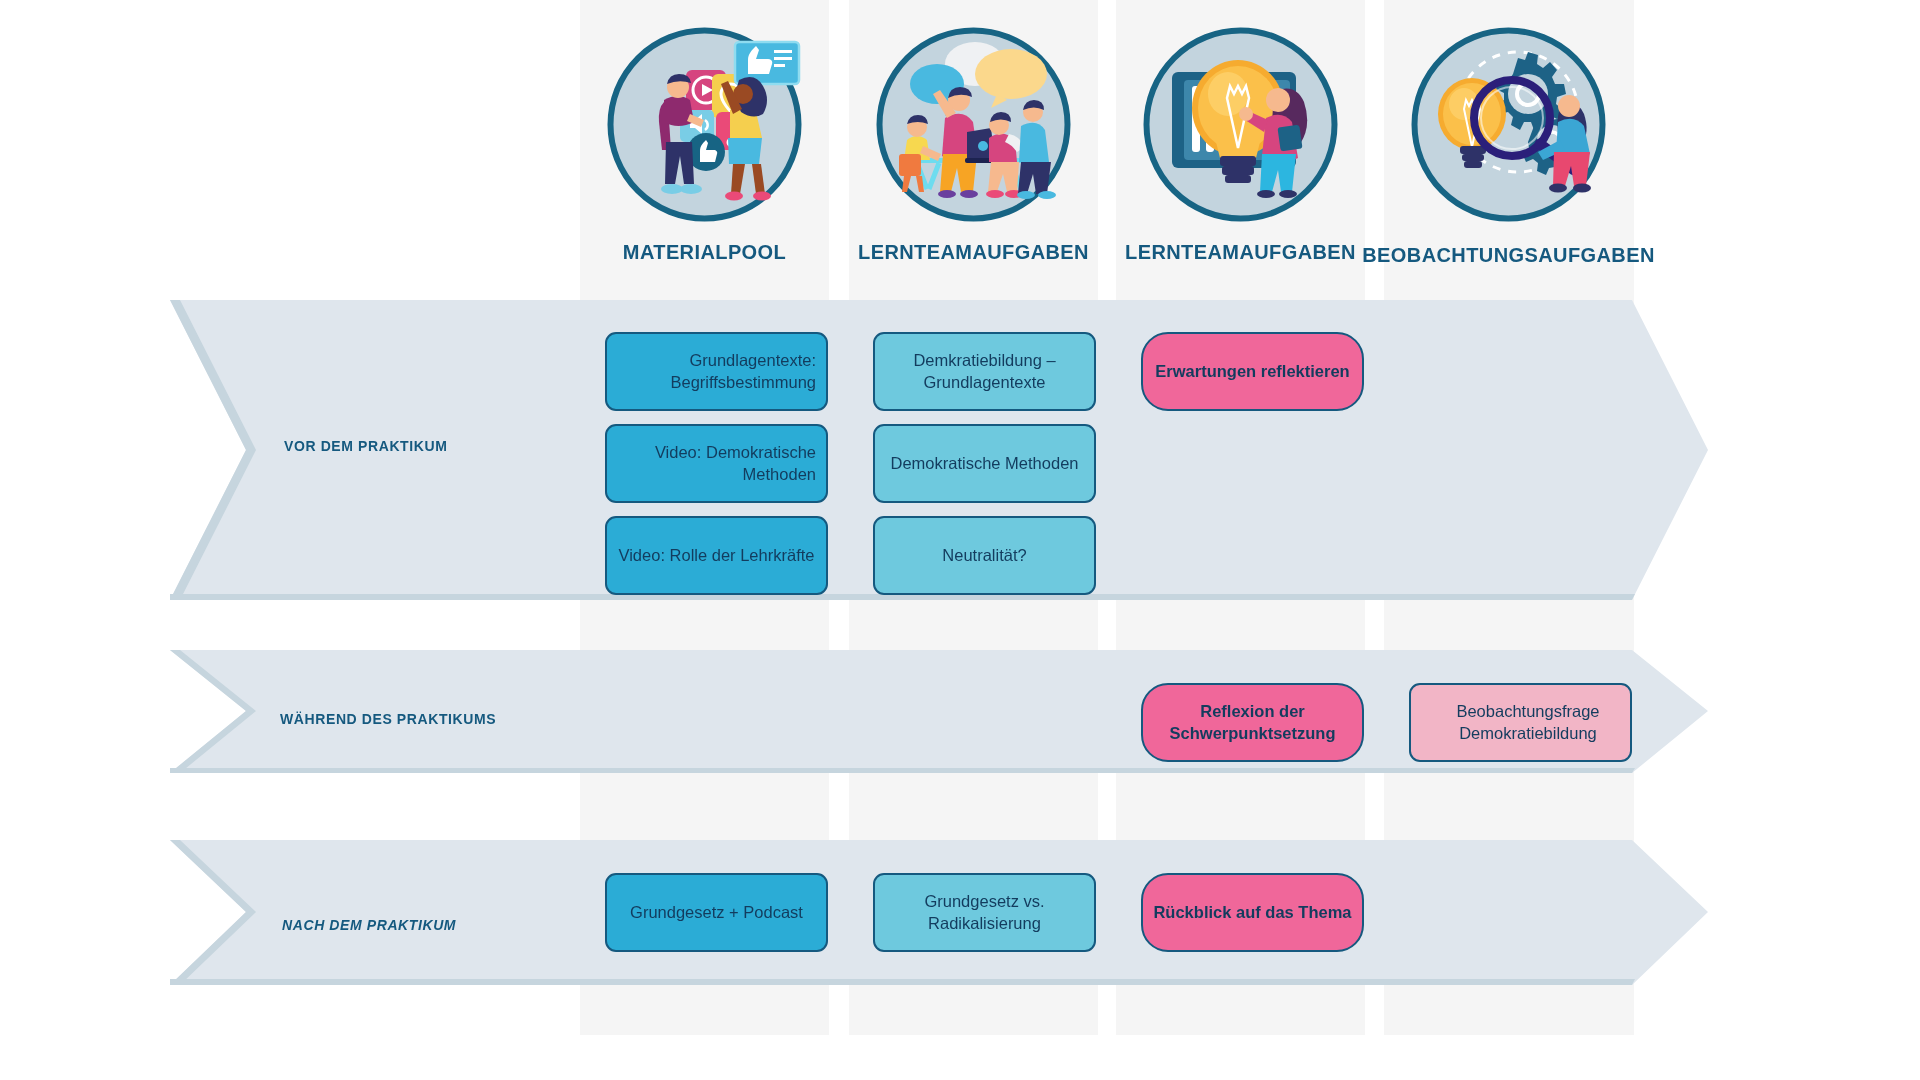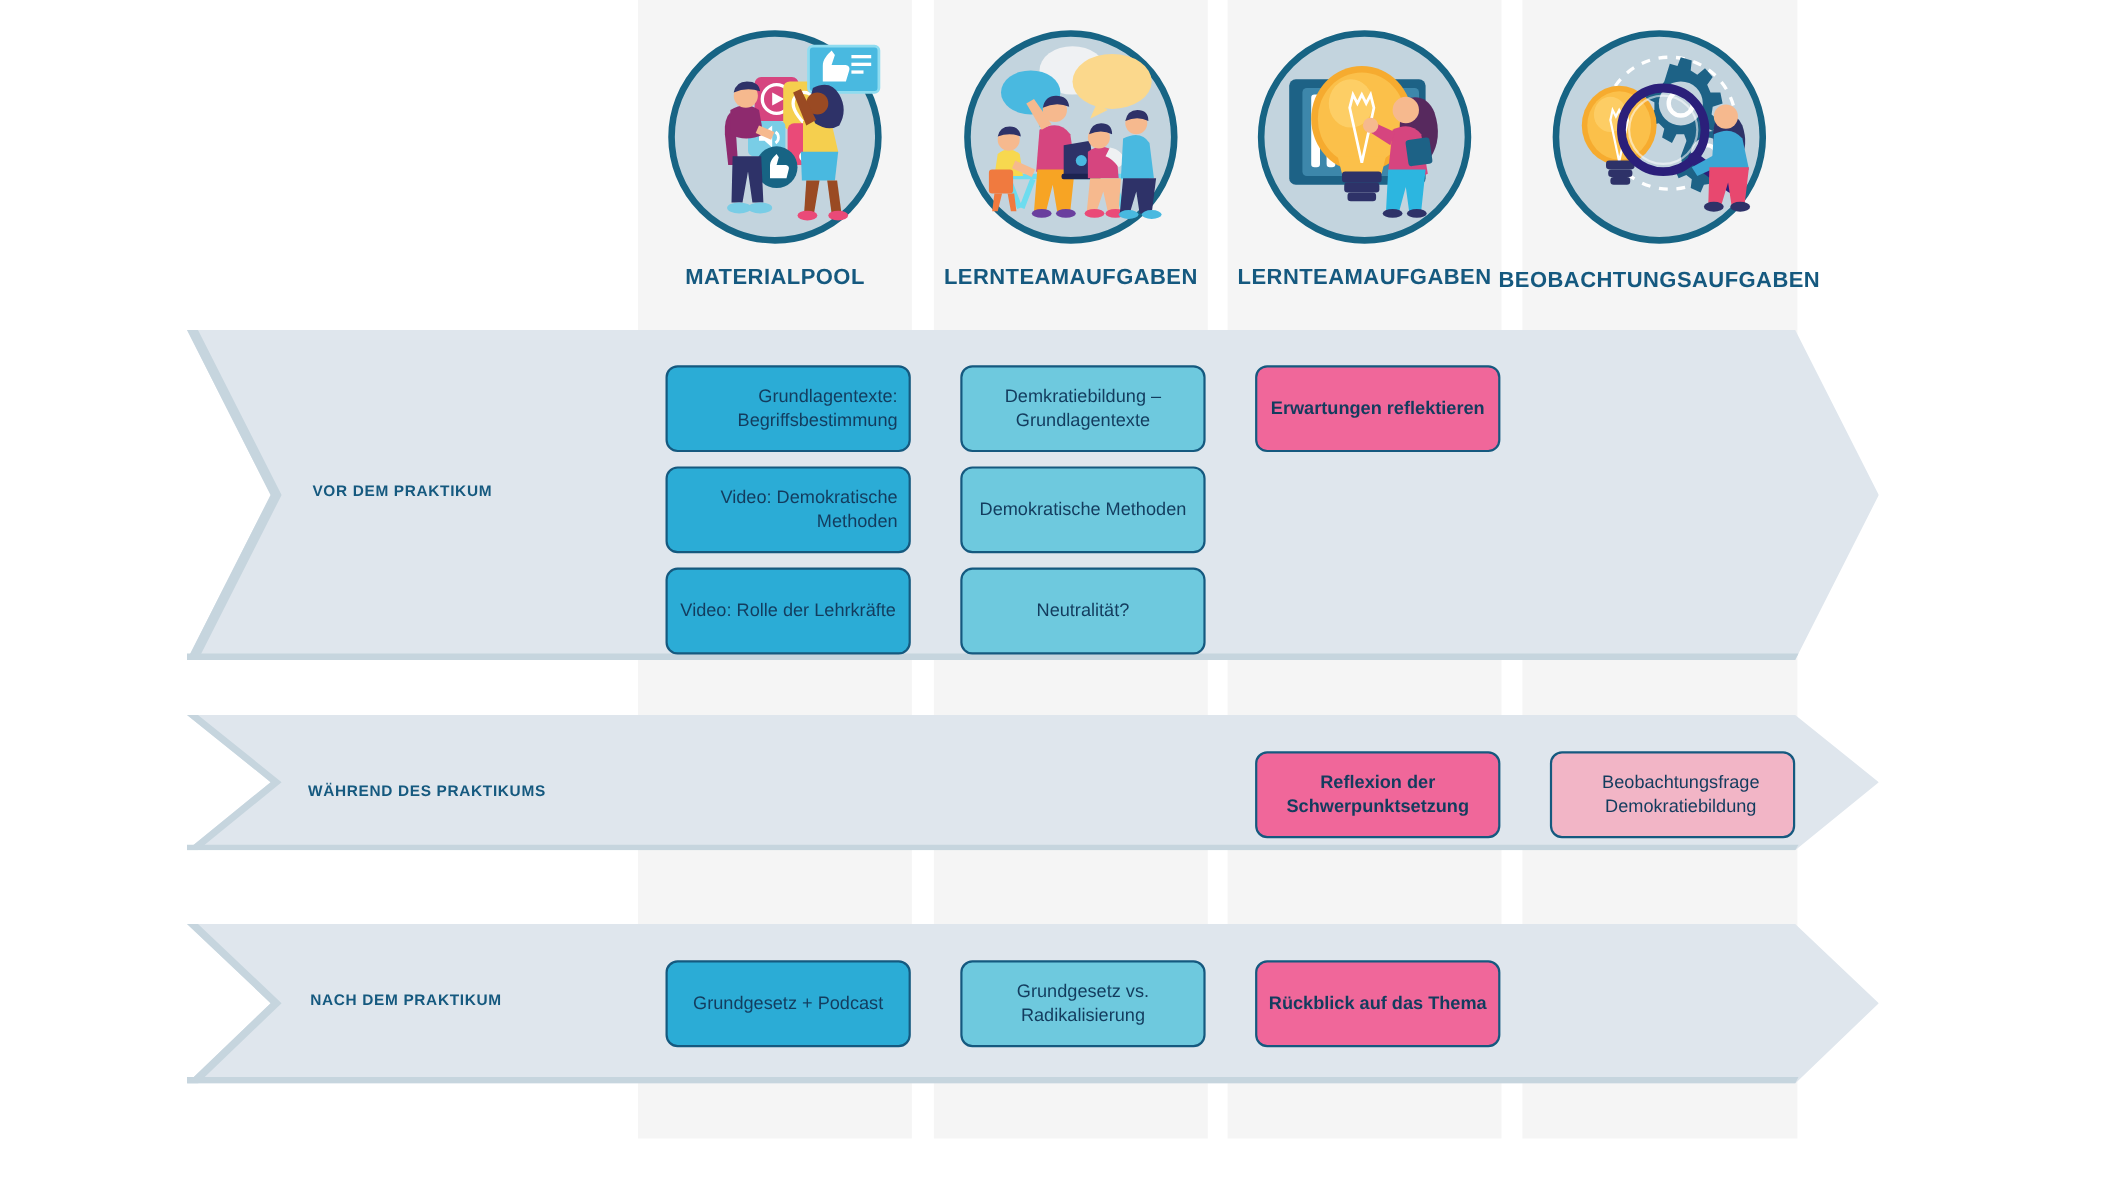--- a/index.html
+++ b/index.html
@@ -86,21 +86,21 @@
     color: #15597f;
     white-space: nowrap;
   }
 
   .band.r0 { top: 300px;  height: 300px; }
   .band.r1 { top: 650px;  height: 123px; }
   .band.r2 { top: 840px;  height: 145px; }
 
   .band.r0 .band-label { left: 114px; top: 138px; }
   .band.r1 .band-label { left: 110px; top: 61px; }
-  .band.r2 .band-label { left: 112px; top: 61px; }
+  .band.r2 .band-label { left: 112px; top: 77px; font-style: italic; }
 
   
   .chip {
     position: absolute;
     width: 223px;
     box-sizing: border-box;
     border: 2px solid #15597f;
     border-radius: 11px;
     display: flex;
     align-items: center;
@@ -109,21 +109,21 @@
     font-size: 16.5px;
     line-height: 1.28;
     color: #133c5e;
     padding: 4px 10px;
   }
   .chip.h-tall  { height: 79px; }
   .chip.h-short { height: 79px; }
 
   .chip.fill-blue-dark  { background: #2bacd6; }
   .chip.fill-blue-light { background: #6ec9de; }
-  .chip.fill-pink       { background: #f0679a; font-weight: bold; }
+  .chip.fill-pink       { background: #f0679a; font-weight: bold; border-radius: 27px; }
   .chip.fill-pink-light { background: #f2b5c6; }
 
   .chip.col0 { left: 605px; text-align: right; }
   .chip.col1 { left: 873px; }
   .chip.col2 { left: 1141px; }
   .chip.col3 { left: 1409px; padding-left: 25px; }
 
   .chip.row-a { top: 332px; }
   .chip.row-b { top: 424px; }
   .chip.row-c { top: 516px; }

